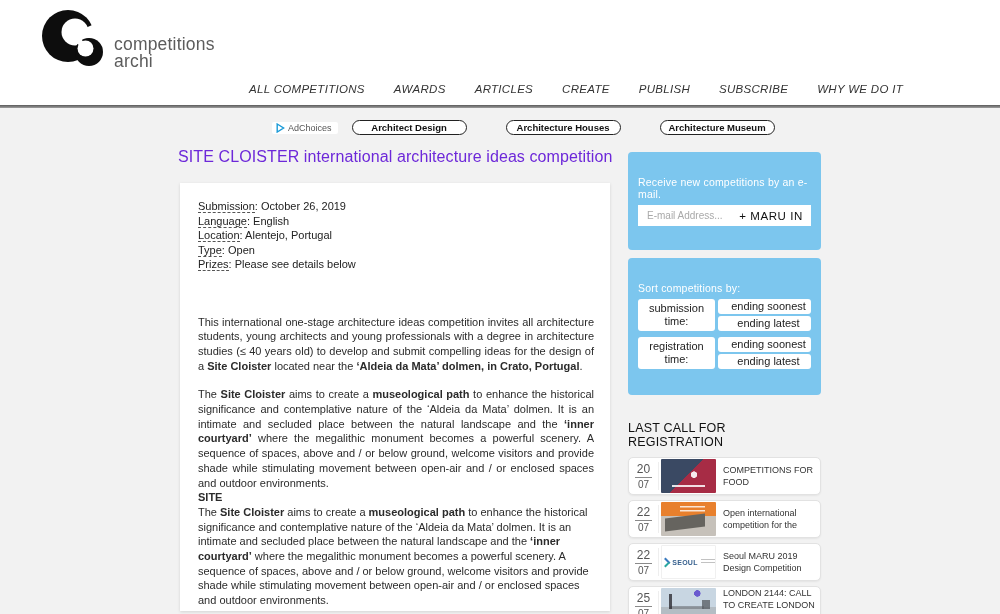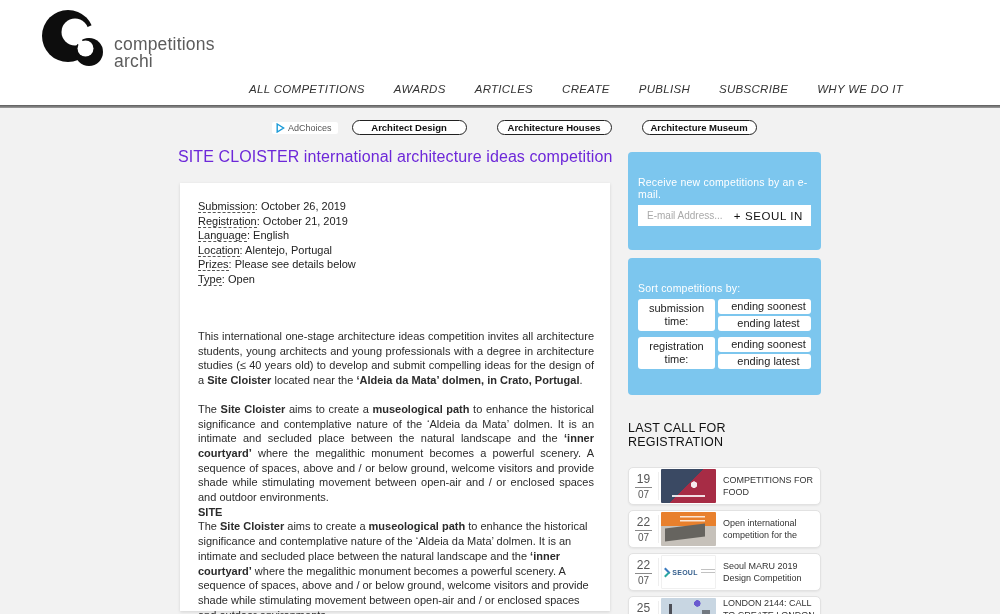--- a/index.html
+++ b/index.html
@@ -16,21 +16,21 @@
   .main-nav { position:absolute; left:249px; top:83px; display:flex; gap:29px;font-style:italic; }
   .nav-item { font-size:11.5px; color:#333; letter-spacing:.3px; text-decoration:none; cursor:pointer; white-space:nowrap; }
   .divider-bar { position:absolute; top:105px; left:0; width:1000px; height:3px;
     background:linear-gradient(#5a5a5a,#9e9e9e); }
   
   .content { position:absolute; top:108px; left:0; width:1000px; height:506px; background:#f2f2f2; }
   
   .ad-row { position:absolute; left:272px; top:12px; display:flex; align-items:center; }
   .adchoices { display:flex; align-items:center; gap:3px; background:#fff; border-radius:2px; padding:1px 6px 1px 4px; cursor:pointer; }
   .adchoices-label { font-size:9px; color:#555; }
-  .ad-pills { display:flex; gap:30px; margin-left:14px; }
+  .ad-pills { display:flex; gap:39px; margin-left:14px; }
   .ad-pill { background:#fff; border:1px solid #222; border-radius:9px; font-family:inherit;
     font-size:9.5px; font-weight:700; color:#111; padding:1px 0; width:115px; text-align:center; cursor:pointer; }
   
   .page-title { position:absolute; left:178px; top:40px; font-size:16px; font-weight:400; color:#6d28d9; letter-spacing:.1px; }
   .article { position:absolute; left:180px; top:75px; width:430px; height:428px; background:#fff;
     box-shadow:0 1px 3px rgba(0,0,0,.13); padding:16px 16px 0 18px; }
   .details { font-size:11px; line-height:14.5px; color:#222; margin-bottom:43px; }
   .dl { border-bottom:1px dashed #555; }
   .blk { font-size:11px; line-height:14.7px; color:#2b2b2b; }
   .blk.justify { text-align:justify; }
@@ -49,21 +49,21 @@
   .search-input { width:100%; height:21px; border:none; outline:none; font-size:10px; color:#333;
     padding-left:9px; font-family:inherit; }
   .sort-group { display:flex; margin-bottom:6px; }
   .sort-group:last-child { margin-bottom:2px; }
   .sort-label { width:77px; background:#fff; border-radius:3px; text-align:center; font-size:11px; color:#222;
     padding:3px 0 2px; margin-right:3px; }
   .sort-label span { display:block; line-height:13px; }
   .sort-options { flex:1; display:flex; flex-direction:column; gap:2px; }
   .sort-option { background:#fff; border:none; border-radius:3px; text-align:center; font-size:11px; color:#222;
     font-family:inherit; padding:1px 0 2px 8px; cursor:pointer; }
-  .lastcall-heading { font-size:12.5px; font-weight:400; color:#111; margin:26px 0 18px; letter-spacing:.2px; }
+  .lastcall-heading { font-size:12.5px; font-weight:400; color:#111; margin:26px 0 8px; letter-spacing:.2px; }
   .lc-card { display:flex; align-items:center; background:#fff; border:1px solid #e2e2e2; border-radius:5px;
     height:38px; margin-bottom:5px; box-shadow:0 1px 2px rgba(0,0,0,.06); cursor:pointer; }
   .lc-date { width:30px; text-align:center; color:#555; flex:none; border-right:1px solid #eee; }
   .lc-day { display:block; font-size:12px; border-bottom:1px solid #8a8a8a; margin:0 6px; padding-bottom:1px; }
   .lc-month { display:block; font-size:10px; padding-top:1px; }
   .lc-thumb { width:55px; height:34px; margin:0 7px 0 2px; flex:none; position:relative; overflow:hidden; border-radius:1px; }
   .lc-title { font-size:9px; line-height:12px; color:#333; padding-right:4px; }
   
   .th-food { background:
     radial-gradient(circle at 60% 46%, rgba(255,255,255,.9) 0 3px, rgba(255,255,255,0) 3.5px),
@@ -133,41 +133,40 @@
           <button class="ad-pill">Architecture Houses</button>
           <button class="ad-pill">Architecture Museum</button>
         </div>
     </div>
 
     <h1 class="page-title">SITE CLOISTER international architecture ideas competition</h1>
 
     <div class="article">
       <div class="details" id="details">
           <div class="detail-line"><span class="dl">Submission</span>: <span class="dv">October 26, 2019</span></div>
-          <div class="detail-line"><span class="dl">Registration</span>: <span class="dv">October 21, 2019</span></div>
           <div class="detail-line"><span class="dl">Language</span>: <span class="dv">English</span></div>
           <div class="detail-line"><span class="dl">Location</span>: <span class="dv">Alentejo, Portugal</span></div>
+          <div class="detail-line"><span class="dl">Type</span>: <span class="dv">Open</span></div>
           <div class="detail-line"><span class="dl">Prizes</span>: <span class="dv">Please see details below</span></div>
-          <div class="detail-line"><span class="dl">Type</span>: <span class="dv">Open</span></div>
         </div>
       <div id="blocks">
           <p class="blk justify gap"><span>This international one-stage architecture ideas competition invites all architecture students, young architects and young professionals with a degree in architecture studies (≤ 40 years old) to develop and submit compelling ideas for the design of a </span><b>Site Cloister</b><span> located near the </span><b>‘Aldeia da Mata’ dolmen, in Crato, Portugal</b><span>.</span></p>
           <p class="blk justify"><span>The </span><b>Site Cloister</b><span> aims to create a </span><b>museological path</b><span> to enhance the historical significance and contemplative nature of the ‘Aldeia da Mata’ dolmen. It is an intimate and secluded place between the natural landscape and the </span><b>‘inner courtyard’</b><span> where the megalithic monument becomes a powerful scenery. A sequence of spaces, above and / or below ground, welcome visitors and provide shade while stimulating movement between open-air and / or enclosed spaces and outdoor environments.</span></p>
           <p class="blk"><b>SITE</b></p>
           <p class="blk"><span>The </span><b>Site Cloister</b><span> aims to create a </span><b>museological path</b><span> to enhance the historical significance and contemplative nature of the ‘Aldeia da Mata’ dolmen. It is an intimate and secluded place between the natural landscape and the </span><b>‘inner courtyard’</b><span> where the megalithic monument becomes a powerful scenery. A sequence of spaces, above and / or below ground, welcome visitors and provide shade while stimulating movement between open-air and / or enclosed spaces and outdoor environments.</span></p>
         </div>
     </div>
 
     <aside class="sidebar">
 
       <div class="bluebox">
         <div class="bb-title">Receive new competitions by an e-mail.</div>
         <div class="email-row">
           <input class="email-input" type="text" placeholder="E-mail Address..." style="">
-          <button class="join-btn">+ SEOUL IN</button>
+          <button class="join-btn">+ MARU IN</button>
         </div>
       </div>
 
 
       <div class="bluebox">
         <div class="bb-title">Sort competitions by:</div>
         <div id="sort-groups">
             <div class="sort-group">
               <div class="sort-label">
                 <span>submission</span>
@@ -188,21 +187,21 @@
                 <button class="sort-option">ending latest</button>
               </div>
             </div>
           </div>
       </div>
 
       <h2 class="lastcall-heading">LAST CALL FOR REGISTRATION</h2>
       <div id="lastcall-list">
           <div class="lc-card">
             <div class="lc-date">
-              <span class="lc-day">19</span>
+              <span class="lc-day">20</span>
               <span class="lc-month">07</span>
             </div>
             <div class="lc-thumb th-food"></div>
             <div class="lc-title">COMPETITIONS FOR FOOD</div>
           </div>
           <div class="lc-card">
             <div class="lc-date">
               <span class="lc-day">22</span>
               <span class="lc-month">07</span>
             </div>

